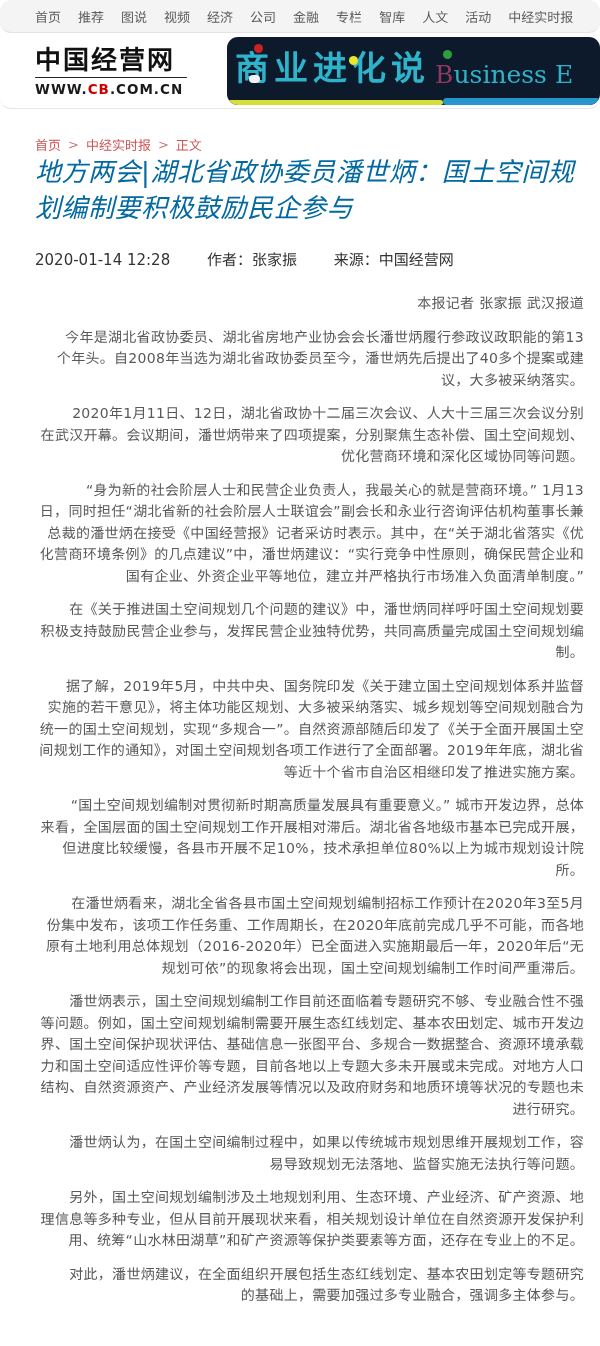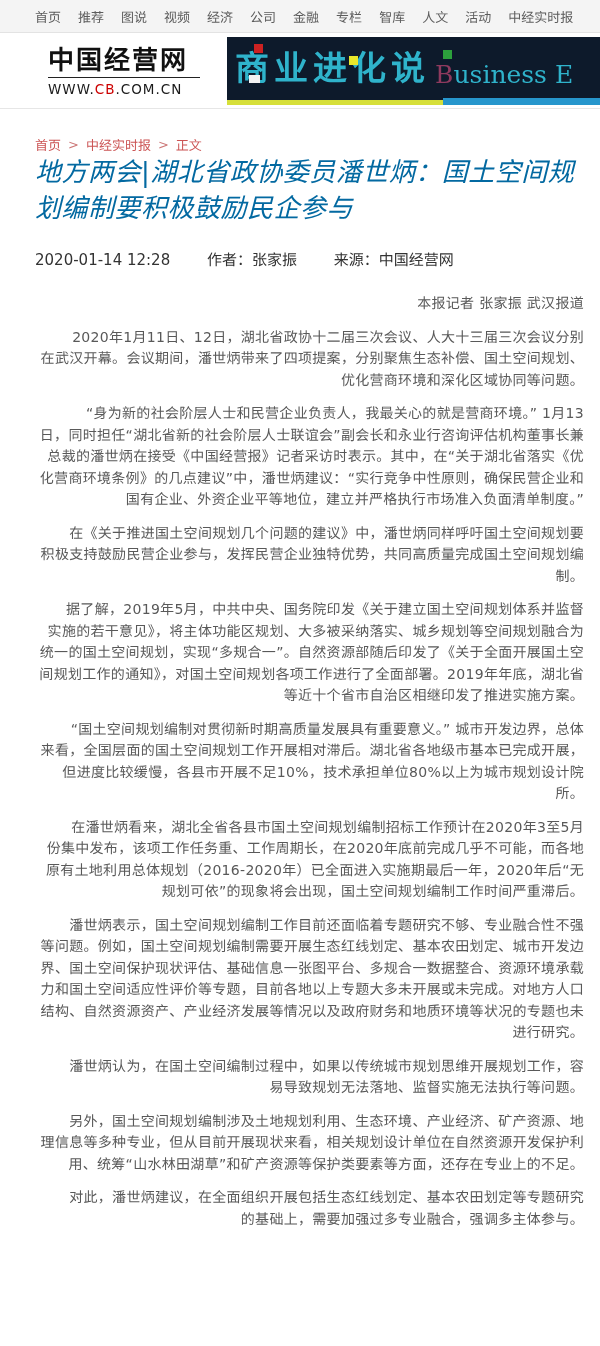--- a/index.html
+++ b/index.html
@@ -1,39 +1,39 @@
 <!DOCTYPE html>
 <html lang="zh-CN"><head>
 <meta charset="utf-8">
 <style>
-  * { margin:0; padding:0; box-sizing:border-box; }
+  * { margin:0; padding:0; box-sizing:border-box;border-radius:11px; }
   html,body { background:#ffffff; }
   body {
     width:600px; min-height:1346px; margin:0 auto;
     font-family:"DejaVu Sans","Liberation Sans",sans-serif;
     -webkit-font-smoothing:antialiased;
   }
 
   
   .topnav {
     height:33px; background:#f4f4f4; border-bottom:1px solid #e3e3e3;
     display:flex; align-items:center; padding-left:35px; gap:17px;
   }
   .topnav a {
     font-size:13px; color:#5c5c5c; text-decoration:none; white-space:nowrap;
     cursor:pointer;
   }
 
   
   .header { height:76px; background:#fff; display:flex; align-items:center;
             border-bottom:1px solid #e6e6e6; position:relative; }
-  .logo { width:227px; padding-left:48px; flex:none; cursor:pointer; }
+  .logo { width:227px; padding-left:35px; flex:none; cursor:pointer; }
   .logo-title { font-size:26px; font-weight:bold; color:#111; letter-spacing:2px; line-height:30px; }
   .logo-rule { height:1px; background:#222; margin:2px 0 3px 0; width:152px; }
-  .logo-url { font-size:13.5px; font-weight:normal; color:#1a1a1a; letter-spacing:1px; }
+  .logo-url { font-size:13.5px; font-weight:bold; color:#1a1a1a; letter-spacing:1px; }
   .logo-url .red { color:#cc0000; }
 
   .banner {
     flex:1; height:68px; background:#0d1a2b; position:relative;
     overflow:hidden; cursor:pointer;
   }
   .banner-text { position:absolute; left:8px; top:2px; white-space:nowrap; }
   .banner-cn {
     font-size:34px; font-weight:bold; color:#2fb3cb; letter-spacing:5px;
     vertical-align:top; line-height:58px;
@@ -124,20 +124,21 @@
   <h1 class="article-title">地方两会|湖北省政协委员潘世炳：国土空间规划编制要积极鼓励民企参与</h1>
 
   <div class="meta">
     <span>2020-01-14 12:28</span>
     <span>作者：张家振</span>
     <span>来源：中国经营网</span>
   </div>
 
   <article class="article-body">
     <p>本报记者 张家振 武汉报道</p>
+    <p>今年是湖北省政协委员、湖北省房地产业协会会长潘世炳履行参政议政职能的第13个年头。自2008年当选为湖北省政协委员至今，潘世炳先后提出了40多个提案或建议，大多被采纳落实。</p>
     <p>2020年1月11日、12日，湖北省政协十二届三次会议、人大十三届三次会议分别在武汉开幕。会议期间，潘世炳带来了四项提案，分别聚焦生态补偿、国土空间规划、优化营商环境和深化区域协同等问题。</p>
     <p>“身为新的社会阶层人士和民营企业负责人，我最关心的就是营商环境。” 1月13日，同时担任“湖北省新的社会阶层人士联谊会”副会长和永业行咨询评估机构董事长兼总裁的潘世炳在接受《中国经营报》记者采访时表示。其中，在“关于湖北省落实《优化营商环境条例》的几点建议”中，潘世炳建议：“实行竞争中性原则，确保民营企业和国有企业、外资企业平等地位，建立并严格执行市场准入负面清单制度。”</p>
     <p>在《关于推进国土空间规划几个问题的建议》中，潘世炳同样呼吁国土空间规划要积极支持鼓励民营企业参与，发挥民营企业独特优势，共同高质量完成国土空间规划编制。</p>
     <p>据了解，2019年5月，中共中央、国务院印发《关于建立国土空间规划体系并监督实施的若干意见》，将主体功能区规划、大多被采纳落实、城乡规划等空间规划融合为统一的国土空间规划，实现“多规合一”。自然资源部随后印发了《关于全面开展国土空间规划工作的通知》，对国土空间规划各项工作进行了全面部署。2019年年底，湖北省等近十个省市自治区相继印发了推进实施方案。</p>
     <p>“国土空间规划编制对贯彻新时期高质量发展具有重要意义。” 城市开发边界，总体来看，全国层面的国土空间规划工作开展相对滞后。湖北省各地级市基本已完成开展，但进度比较缓慢，各县市开展不足10%，技术承担单位80%以上为城市规划设计院所。</p>
     <p>在潘世炳看来，湖北全省各县市国土空间规划编制招标工作预计在2020年3至5月份集中发布，该项工作任务重、工作周期长，在2020年底前完成几乎不可能，而各地原有土地利用总体规划（2016-2020年）已全面进入实施期最后一年，2020年后“无规划可依”的现象将会出现，国土空间规划编制工作时间严重滞后。</p>
     <p>潘世炳表示，国土空间规划编制工作目前还面临着专题研究不够、专业融合性不强等问题。例如，国土空间规划编制需要开展生态红线划定、基本农田划定、城市开发边界、国土空间保护现状评估、基础信息一张图平台、多规合一数据整合、资源环境承载力和国土空间适应性评价等专题，目前各地以上专题大多未开展或未完成。对地方人口结构、自然资源资产、产业经济发展等情况以及政府财务和地质环境等状况的专题也未进行研究。</p>
     <p>潘世炳认为，在国土空间编制过程中，如果以传统城市规划思维开展规划工作，容易导致规划无法落地、监督实施无法执行等问题。</p>
     <p>另外，国土空间规划编制涉及土地规划利用、生态环境、产业经济、矿产资源、地理信息等多种专业，但从目前开展现状来看，相关规划设计单位在自然资源开发保护利用、统筹“山水林田湖草”和矿产资源等保护类要素等方面，还存在专业上的不足。</p>
     <p>对此，潘世炳建议，在全面组织开展包括生态红线划定、基本农田划定等专题研究的基础上，需要加强过多专业融合，强调多主体参与。</p>

